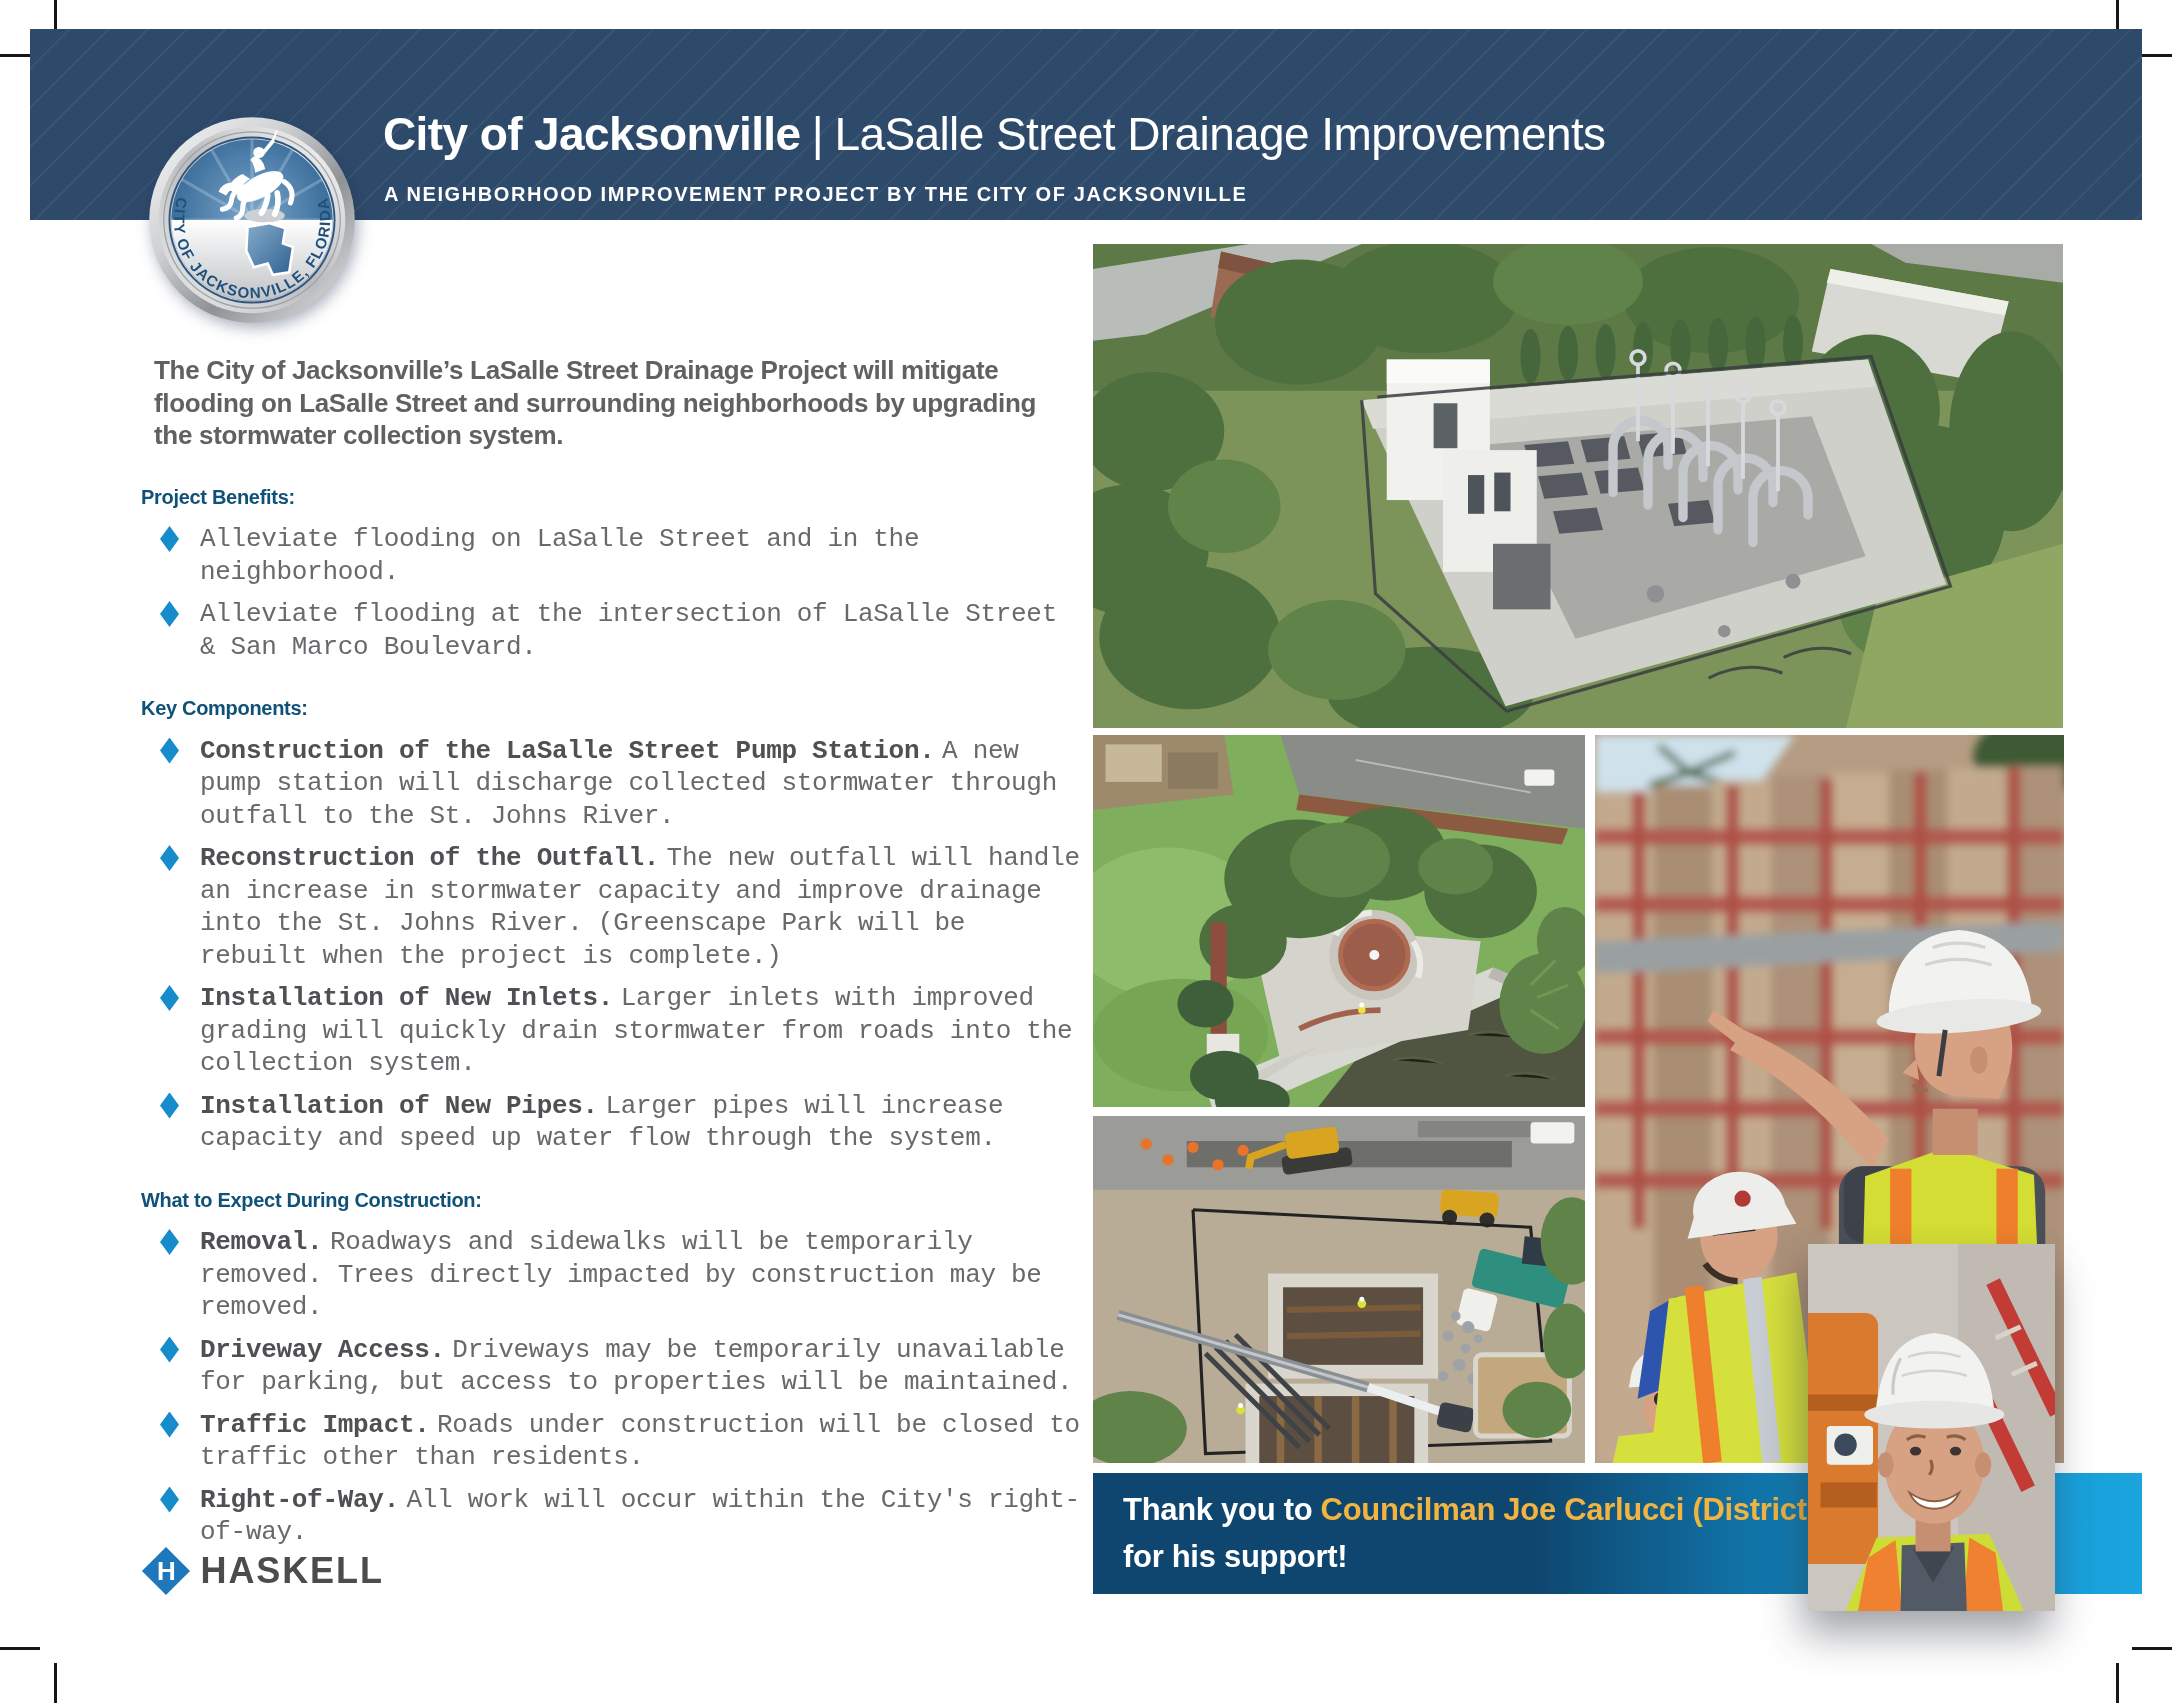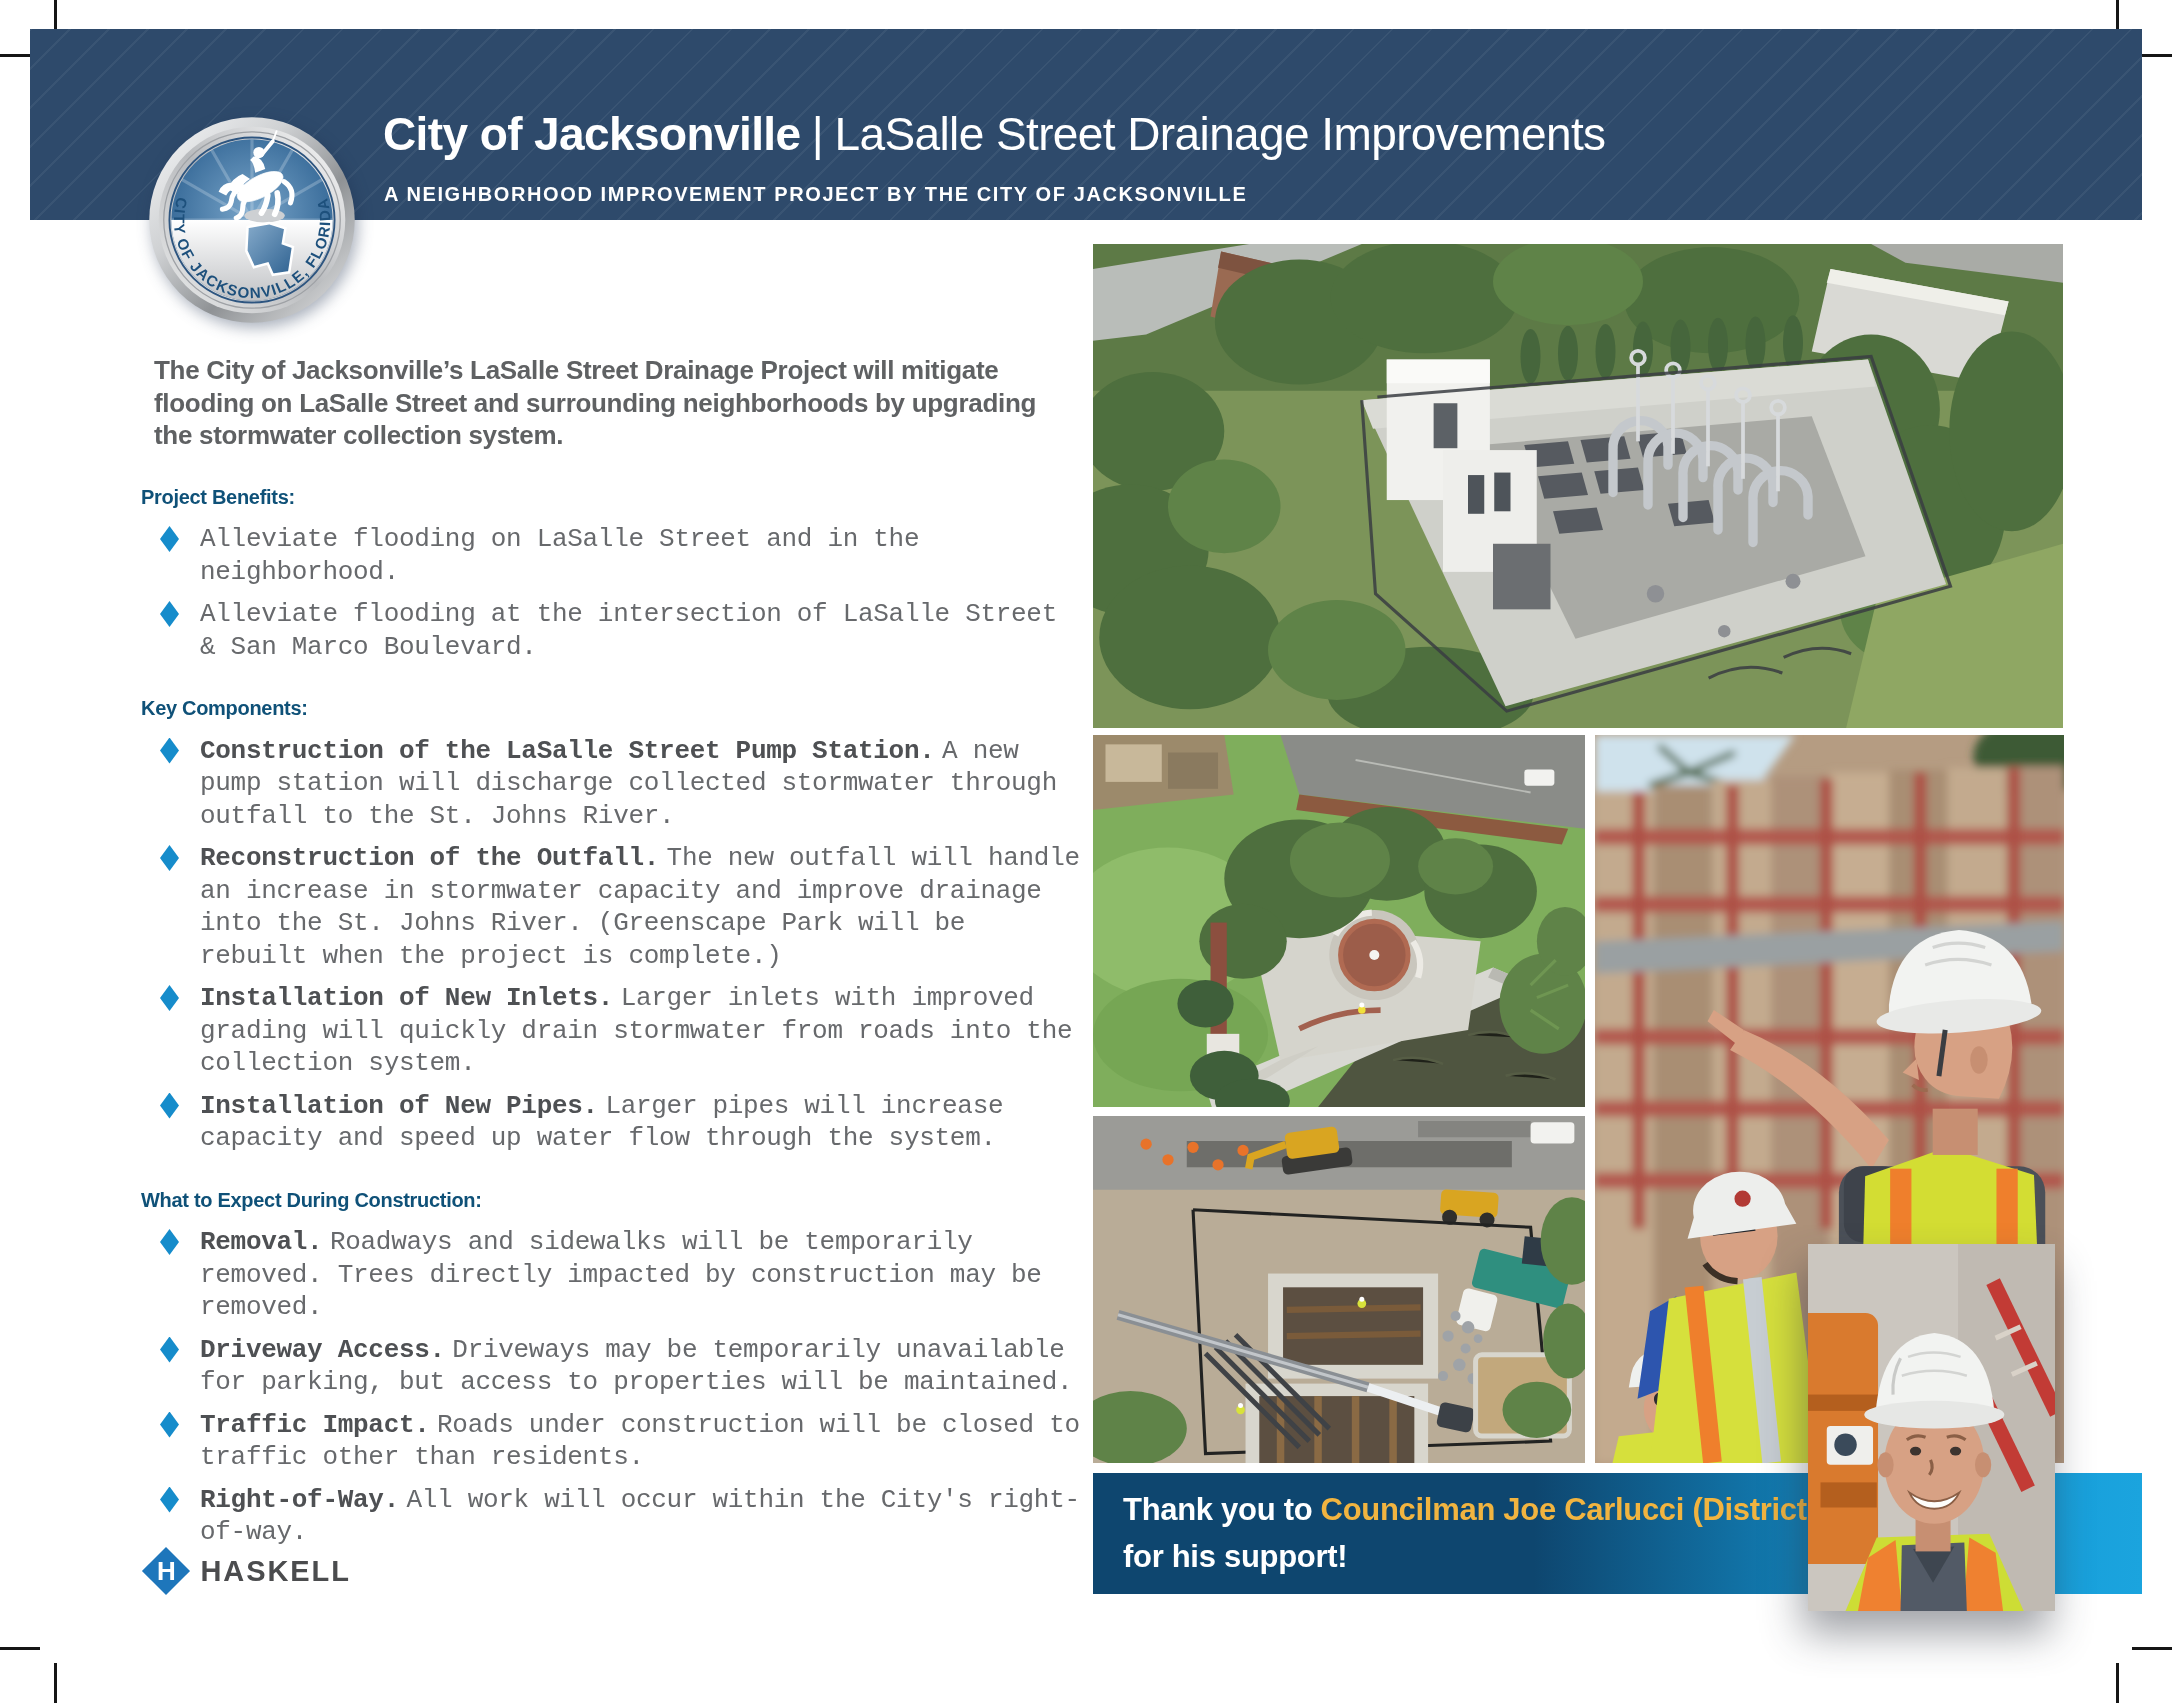--- a/index.html
+++ b/index.html
@@ -37,21 +37,21 @@
        background:linear-gradient(90deg,#0e466f 0%,#0e466f 42%,#1499d6 80%,#1ba4de 100%);color:#fff;font-weight:bold;}
   .bar-inner{padding:13px 0 0 30px;font-size:31px;line-height:47px;letter-spacing:-0.3px;white-space:nowrap;}
   .gold{color:#f1b440;}
   .portrait{position:absolute;left:1808px;top:1244px;width:247px;height:367px;z-index:6;
             box-shadow:-5px 22.5px 39px rgba(45,48,60,.45);background:#cbc6bf;overflow:hidden;}
   
   .haskell{position:absolute;left:144px;top:1549px;display:flex;align-items:center;z-index:2;}
   .hdiamond{width:34px;height:34px;background:#1e76bb;transform:rotate(45deg);margin:5px 17.5px 5px 5px;
             display:flex;align-items:center;justify-content:center;}
   .hdiamond span{transform:rotate(-45deg);color:#fff;font-weight:bold;font-size:26px;line-height:1;}
-  .hword{font-size:29px;font-weight:bold;color:#4b4c4e;letter-spacing:1.9px;}
+  .hword{font-size:36px;font-weight:bold;color:#4b4c4e;letter-spacing:1.9px;}
 </style>
 </head>
 <body>
 
 <div class="page">
 
   <div class="crop" style="left:54px;top:0;width:2.5px;height:40px;"></div>
   <div class="crop" style="left:0;top:54px;width:40px;height:2.5px;"></div>
   <div class="crop" style="left:2116px;top:0;width:2.5px;height:40px;"></div>
   <div class="crop" style="left:2132px;top:54px;width:40px;height:2.5px;"></div>

